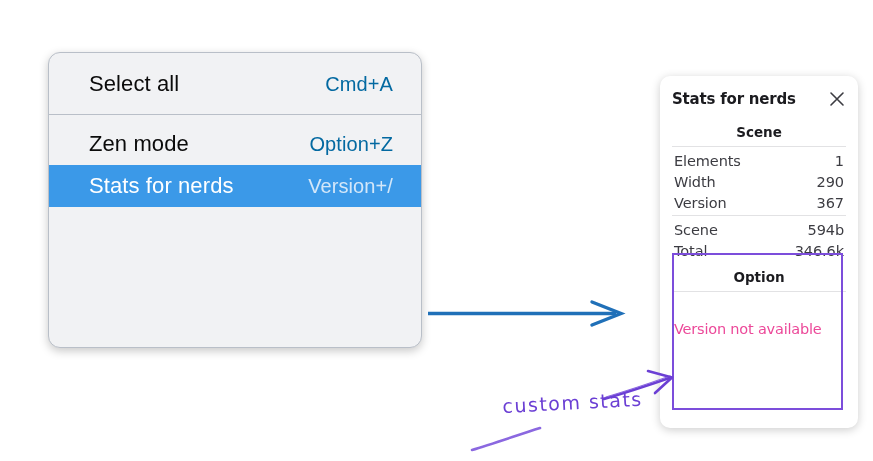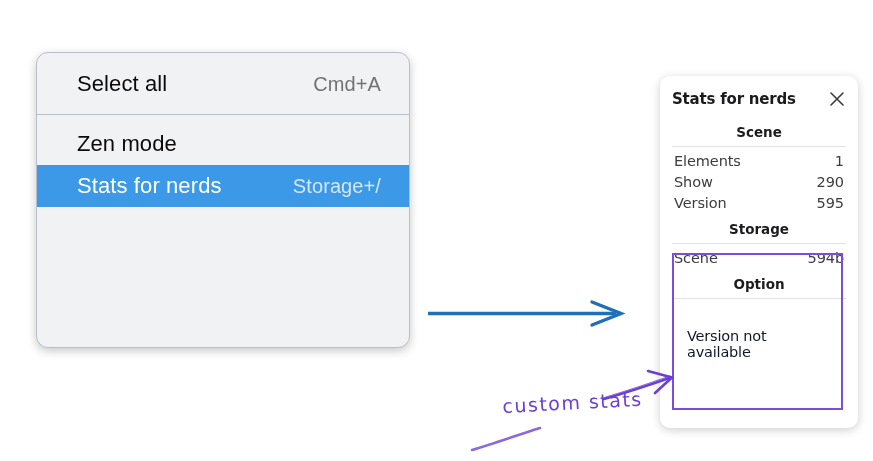--- a/index.html
+++ b/index.html
@@ -7,21 +7,21 @@
     width:873px;height:461px;
     background:#ffffff;
     font-family:"Liberation Sans", sans-serif;
     position:relative;
     overflow:hidden;
   }
 
   
   #context-menu{
     position:absolute;
-    left:36px;top:52px;
+    left:48px;top:52px;
     width:374px;height:296px;
     background:#f1f2f4;
     border:1px solid #b9bfc8;
     border-radius:12px;
     box-shadow:0 3px 10px rgba(0,0,0,.22);
     box-sizing:border-box;
     overflow:hidden;
   }
   .menu-group{padding:8px 0;}
   .menu-group.first{padding:10px 0 9px 0;}
@@ -33,21 +33,21 @@
     display:flex;align-items:center;
     padding:0 28px 0 40px;
     box-sizing:border-box;
     justify-content:space-between;
     cursor:default;
   }
   .menu-item .label{
     font-size:22px;color:#0b0b0b;letter-spacing:.1px;
   }
   .menu-item .accel{
-    font-size:20px;color:#737373;letter-spacing:.1px;
+    font-size:20px;color:#0369a1;letter-spacing:.1px;
   }
   .menu-item.highlight{background:#3b99e8;}
   .menu-item.highlight .label{color:#ffffff;}
   .menu-item.highlight .accel{color:#d3e7f9;}
 
   
   #stats-panel{
     position:absolute;
     left:660px;top:76px;
     width:198px;height:352px;
@@ -76,21 +76,21 @@
   }
   .section-rule{height:1px;background:#e2e2e4;margin:2px 0 3px 0;}
   .stat-row{
     display:flex;justify-content:space-between;align-items:flex-start;
     font-size:14.5px;color:#3c3c42;
     padding:2.5px 2px;
   }
   .stat-row .k{letter-spacing:-.1px;}
   .stat-row .v{letter-spacing:-.1px;}
   .stat-single{
-    font-size:14.5px;color:#0f172a;padding:3px 15px;letter-spacing:-.2px;margin-top:26px;
+    font-size:14.5px;color:#ec4899;padding:3px 2px;letter-spacing:-.2px;margin-top:26px;
   }
 
   
   #custom-stats-outline{
     position:absolute;
     left:672px;top:253px;
     width:171px;height:157px;
     border:2px solid #7c4ddb;
     box-sizing:border-box;
     pointer-events:none;
@@ -123,24 +123,25 @@
       <span class="label">Select all</span>
       <span class="accel">Cmd+A</span>
     </div>
   </div>
 
   <div class="menu-divider"></div>
 
   <div class="menu-group">
     <div class="menu-item">
       <span class="label">Zen mode</span>
+      <span class="accel">Option+Z</span>
     </div>
     <div class="menu-item highlight">
       <span class="label">Stats for nerds</span>
-      <span class="accel">Storage+/</span>
+      <span class="accel">Version+/</span>
     </div>
   </div>
 
 </div>
 
 <div id="stats-panel">
 
   <div id="panel-header">
     <div id="panel-title">Stats for nerds</div>
     <svg id="close-icon" viewBox="0 0 18 18">
@@ -148,33 +149,36 @@
     </svg>
   </div>
 
   <div class="section-title">Scene</div>
   <div class="section-rule"></div>
   <div class="stat-row">
     <span class="k">Elements</span>
     <span class="v">1</span>
   </div>
   <div class="stat-row">
-    <span class="k">Show</span>
+    <span class="k">Width</span>
     <span class="v">290</span>
   </div>
   <div class="stat-row">
     <span class="k">Version</span>
-    <span class="v">595</span>
-  </div>
-
-  <div class="section-title">Storage</div>
+    <span class="v">367</span>
+  </div>
+
   <div class="section-rule"></div>
   <div class="stat-row">
     <span class="k">Scene</span>
     <span class="v">594b</span>
+  </div>
+  <div class="stat-row">
+    <span class="k">Total</span>
+    <span class="v">346.6k</span>
   </div>
 
   <div class="section-title">Option</div>
   <div class="section-rule"></div>
   <div class="stat-single">Version not available</div>
 
 </div>
 
 <div id="custom-stats-outline"></div>
 

